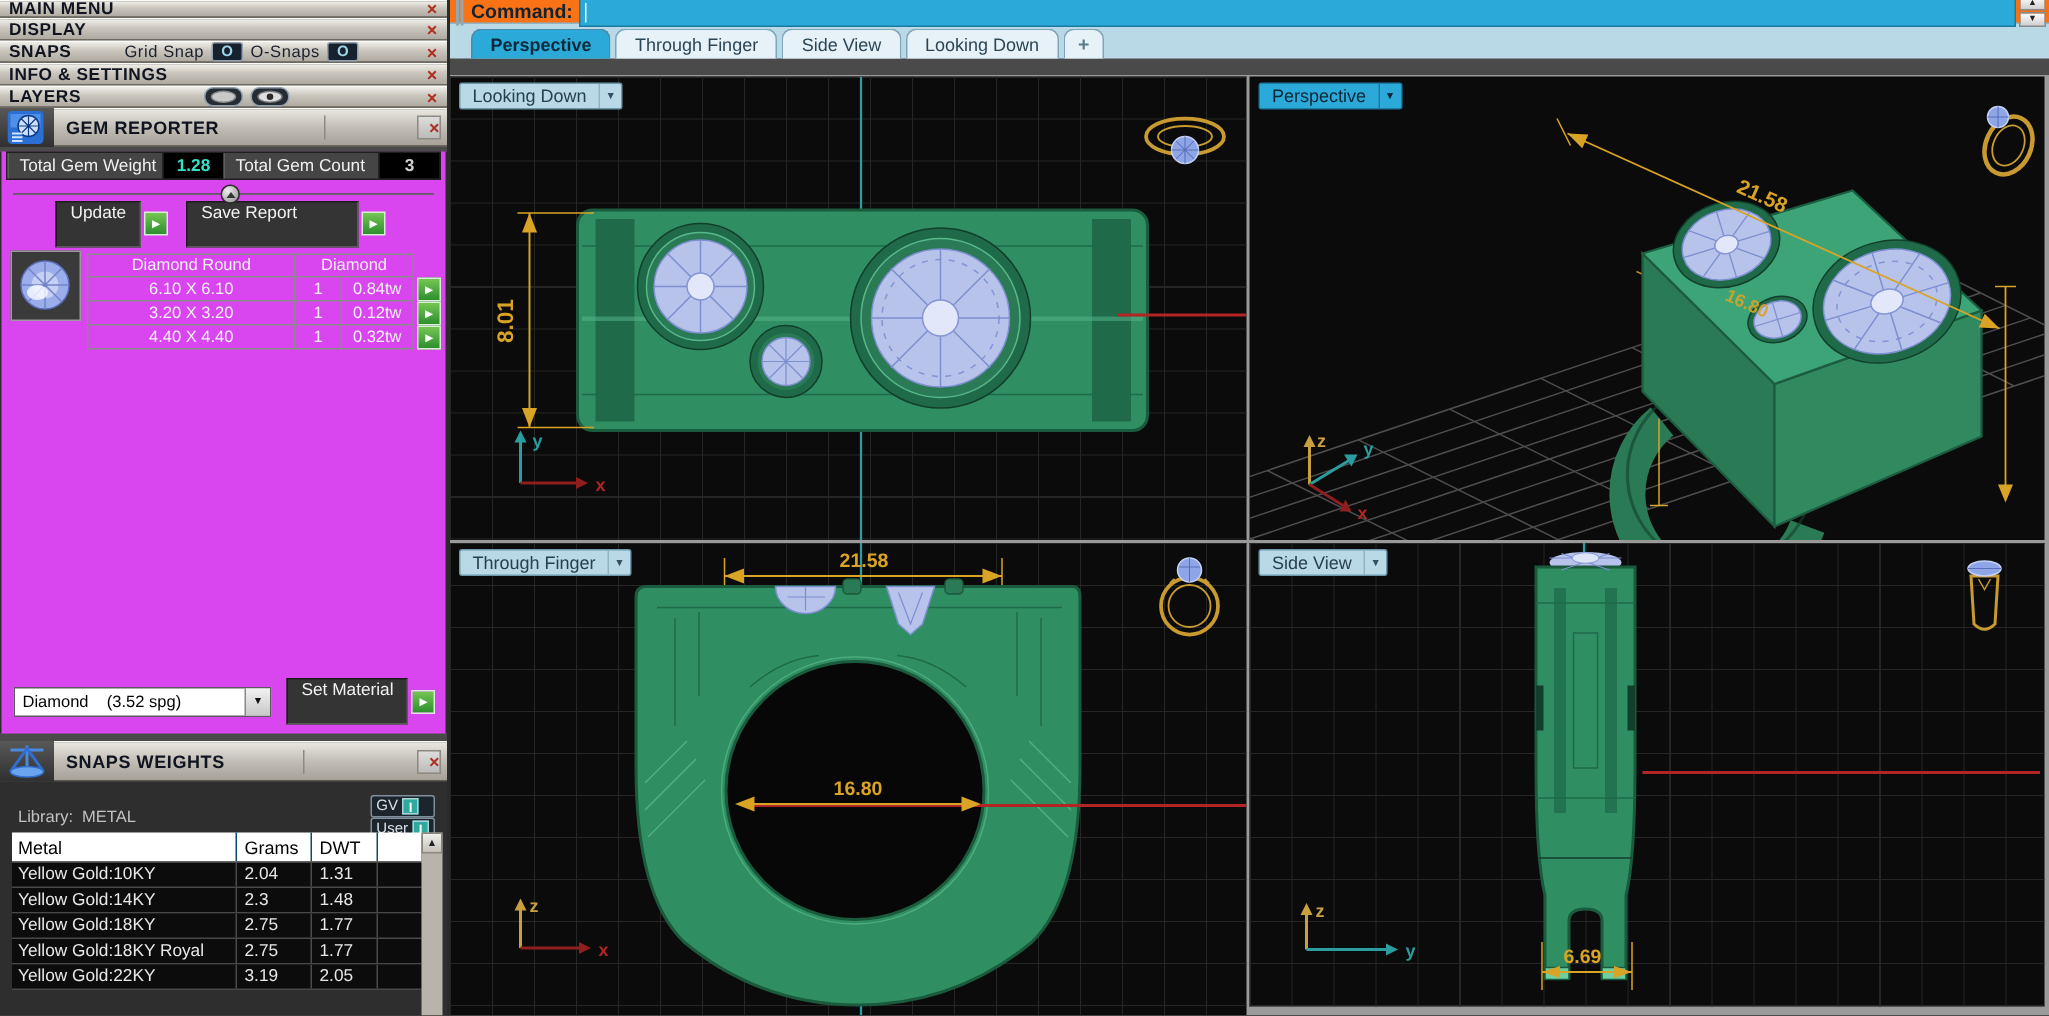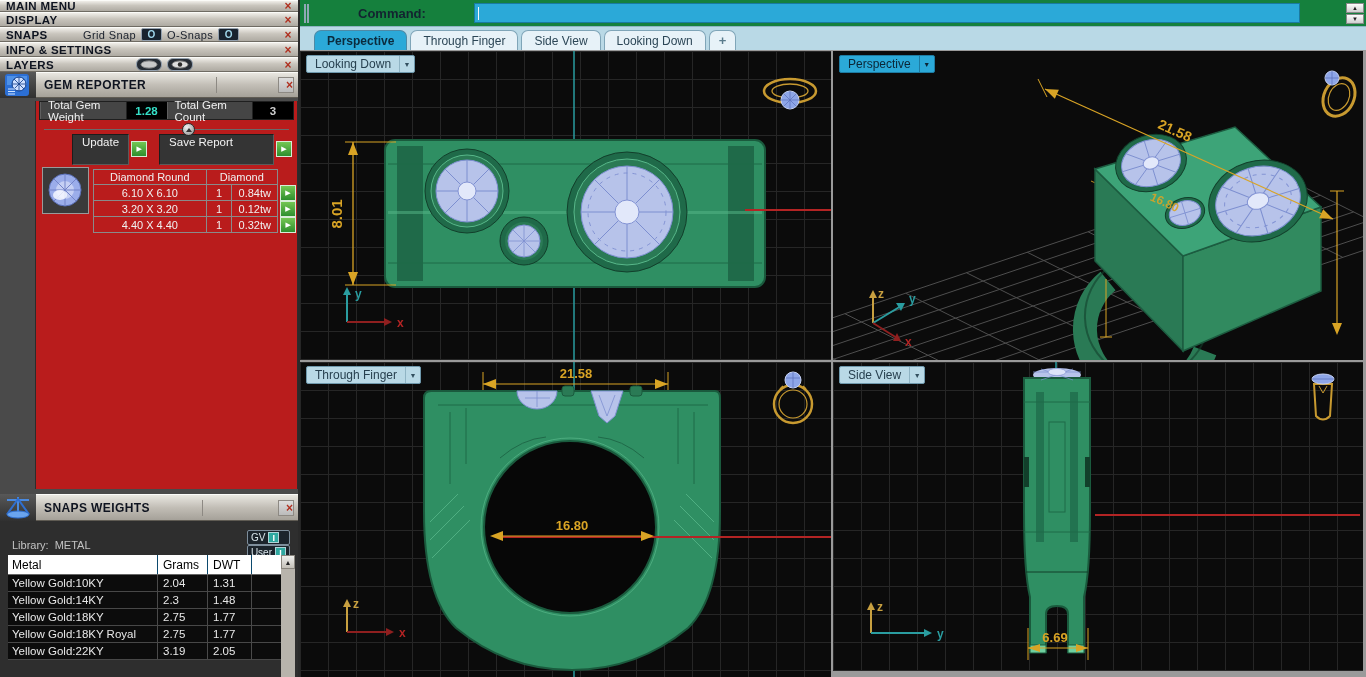--- a/index.html
+++ b/index.html
@@ -25,21 +25,21 @@
   .barhdr{display:flex;align-items:center;height:26px;
           background:linear-gradient(180deg,#e9e7e1,#c2beb6 50%,#a5a199);
           border-top:1px solid #fbfbf8;border-bottom:1px solid #5f5b53;}
   .barhdr .icon{width:36px;height:26px;display:flex;align-items:center;justify-content:center;
                 background:linear-gradient(180deg,#585858,#303030);}
   .barhdr .ttl{font-weight:700;font-size:12px;color:#0f1420;letter-spacing:.4px;margin-left:8px;}
   .barhdr .sep{width:1px;height:16px;background:#8d8983;margin-left:70px;}
   .barhdr .xwrap{margin-left:auto;margin-right:4px;width:16px;height:16px;border:1px solid #8d8983;
                  background:linear-gradient(#ddd,#bbb);display:flex;align-items:center;justify-content:center;}
   
-  .gembody{position:relative;height:388px;background:#b91c1c;border-left:1px solid #2c2c2c;border-right:1px solid #2c2c2c;color:#e8e8e8;margin-left:35px;}
+  .gembody{position:relative;height:388px;background:#d946ef;border-left:1px solid #2c2c2c;border-right:1px solid #2c2c2c;color:#e8e8e8;}
   .totals{display:flex;align-items:stretch;margin:3px 3px 0;height:19px;border:1px solid #1f1f1f;background:#454545;}
   .totals .lab{flex:1;display:flex;align-items:center;padding-left:7px;font-size:11.5px;color:#f0f0f0;
                border-right:1px solid #222;border-left:1px solid #5f5f5f;}
   .totals .val{width:40px;background:#000;display:flex;align-items:center;justify-content:center;
                font-size:11.5px;font-weight:700;}
   .val.teal{color:#35e0c8;}.val.gray{color:#cfcfcf;}
   .sliderrow{position:relative;height:13px;margin:3px 8px 0;}
   .sliderline{position:absolute;left:0;right:0;top:6px;height:1px;background:#1d1d1d;border-bottom:1px solid #6a6a6a;}
   .sliderhandle{position:absolute;left:138px;top:0;width:13px;height:13px;border-radius:50%;
                 background:radial-gradient(circle at 35% 30%,#eee,#8a8a8a);border:1px solid #2a2a2a;
@@ -77,21 +77,21 @@
   .mc1{width:149px;padding-left:4px;}
   .mc2{width:50px;padding-left:5px;border-left:1px solid #4a4a4a;align-self:stretch;display:flex;align-items:center;}
   .mc3{width:44px;padding-left:5px;border-left:1px solid #4a4a4a;align-self:stretch;display:flex;align-items:center;}
   .mc4{width:30px;border-left:1px solid #4a4a4a;align-self:stretch;}
   .mhead .mc2,.mhead .mc3,.mhead .mc4{border-left:1px solid #0c4a6e;}
   .mscroll{position:absolute;left:281px;top:34px;width:14px;height:125px;background:#b8b4ac;}
   .mscroll .sup{height:14px;background:linear-gradient(#f0f0ee,#c4c0b8);border:1px solid #8a867e;
                 font-size:7px;color:#222;display:flex;align-items:center;justify-content:center;}
   
   .right{position:absolute;left:300px;top:0;width:1066px;height:677px;}
-  .cmdbar{display:flex;align-items:center;height:27px;background:#15803d;padding:0 2px 0 4px;border-bottom:1px solid #8fb4c4;gap:44px;}
+  .cmdbar{display:flex;align-items:center;height:16px;background:#f97316;padding:0 2px 0 4px;border-bottom:1px solid #8fb4c4;}
   .grip{width:5px;height:19px;border-left:2px solid #8fa8b4;border-right:2px solid #8fa8b4;margin-right:5px;}
   .cmdlab{font-weight:700;font-size:13px;color:#132330;margin-right:4px;}
   .cmdfield{flex:1;height:20px;background:#2ba9d8;border:1px solid #1a7aa0;position:relative;color:#fff;font-size:12px;}
   .caret{position:absolute;left:3px;top:3px;width:1px;height:13px;background:#f4f8fa;}
   .spinner{width:18px;margin-left:2px;display:flex;flex-direction:column;gap:1px;}
   .spinner span{height:10px;background:linear-gradient(#fdfdfd,#cfcfcf);border:1px solid #8a8a8a;
                 font-size:6px;line-height:8px;text-align:center;color:#222;}
   .tabs{display:flex;align-items:flex-end;height:23px;background:#b9d9e6;padding-left:14px;gap:3px;}
   .tab{height:20px;padding:0 12px;display:flex;align-items:center;font-size:12px;color:#2c4656;
        background:#e7f2f8;border:1px solid #7fa5b8;border-bottom:none;border-radius:7px 7px 0 0;}
@@ -234,20 +234,30 @@
           </tr>
           <tr>
             <td class="c1">4.40 X 4.40</td>
             <td class="c2">1</td>
             <td class="c3">0.32tw</td>
             <td class="nob"><span class="gbtn">▶</span></td>
           </tr>
         </tbody>
           </table>
       </div>
+      <div class="matrow">
+        <span class="select">
+          <span class="sval">Diamond    (3.52 spg)</span>
+          <span class="sbtn">▼</span>
+        </span>
+        <span class="pressbtn">
+          <span class="plab">Set Material</span>
+          <span class="gbtn">▶</span>
+        </span>
+      </div>
     </div>
 
     <div class="gap5"></div>
 
     <div class="barhdr" style="height:27px;">
       <span class="icon" style="height:27px;">
         <svg width="28" height="25">
             <path d="M14 2 v16" stroke="#4a8ae0" stroke-width="2"></path>
             <path d="M3 5 h22" stroke="#4a8ae0" stroke-width="2"></path>
             <path d="M14 4 L4 18 L24 18 Z" fill="none" stroke="#2f6fd0" stroke-width="2"></path>

